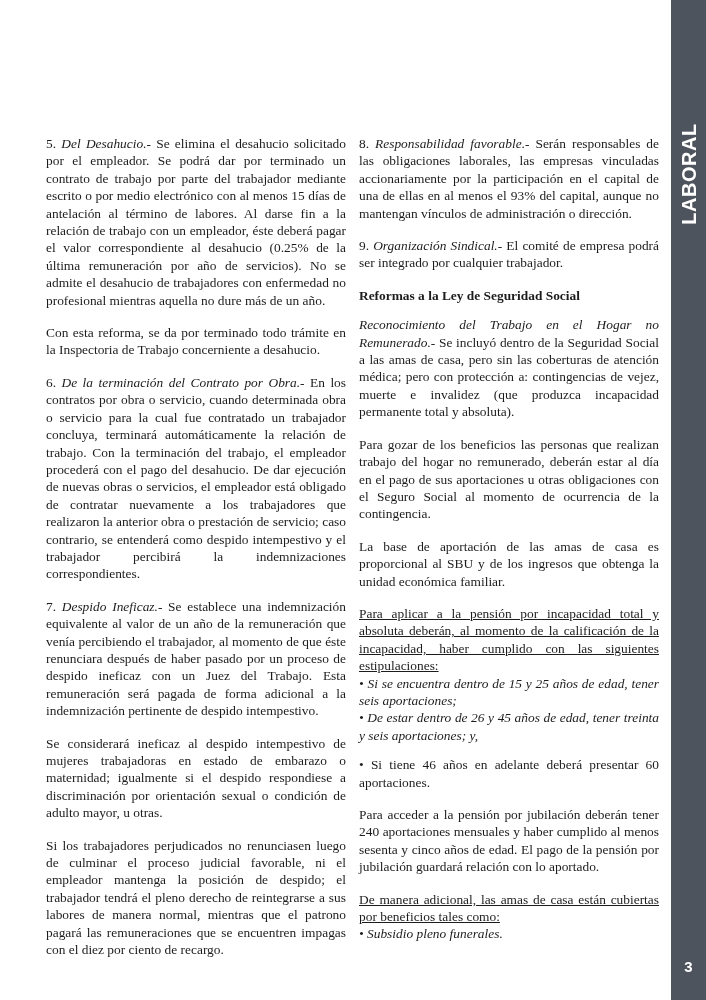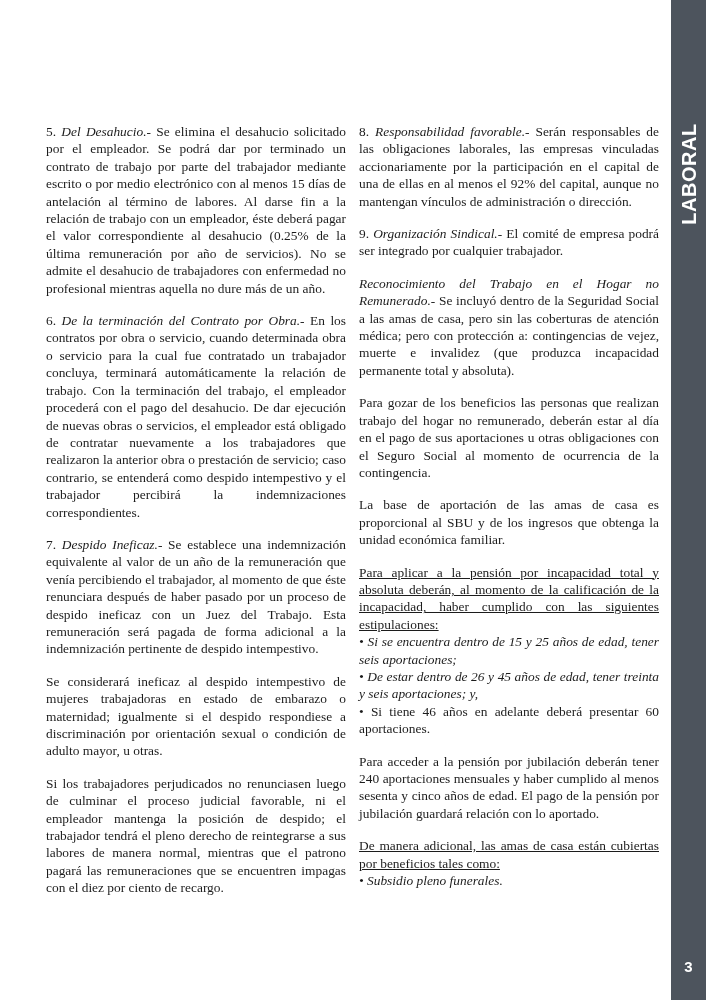--- a/index.html
+++ b/index.html
@@ -8,47 +8,49 @@
   .sidebar { position:absolute; left:671px; top:0; width:35px; height:1000px; background:#4d545d; }
   .section-tag { position:absolute; left:0; top:128px; width:35px; height:92px; }
   .section-tag span { position:absolute; left:50%; top:50%; transform:translate(-50%,-50%) rotate(-90deg);
          color:#ffffff; font-family:"Liberation Sans", sans-serif; font-weight:bold; font-size:20px;
          letter-spacing:0.5px; white-space:nowrap; }
   .page-num { position:absolute; left:0; top:958px; width:35px; text-align:center; color:#ffffff;
          font-family:"Liberation Sans", sans-serif; font-weight:bold; font-size:15px; }
   .col { position:absolute; top:123px; width:300px; font-size:13.4px; line-height:17.4px; text-align:justify; }
   .col-left { left:46px; }
   .col-right { left:359px; }
-  .col p { margin:0 0 15px 0; }
+  .col p { margin:12px 0 15px 0; }
   .col p.tight { margin-bottom:0;text-decoration:underline; }
   .col p.bullet { margin:0;font-style:italic; }
   .col h3 { margin:0; font-size:13.4px; line-height:17.4px; font-weight:bold; }
   em { font-style:italic; }
 </style>
 </head>
 <body>
 
 <div class="sidebar">
   <div class="section-tag">
     <span>LABORAL</span>
   </div>
   <div class="page-num">3</div>
 </div>
 
 <div class="col col-left">
   <p><span>5. </span><em>Del Desahucio.-</em><span> Se elimina el desahucio solicitado por el empleador.  Se podrá dar por terminado un contrato de trabajo por parte del trabajador mediante escrito o por medio electrónico con al menos 15 días de antelación al término de labores. Al darse fin a la relación de trabajo con un empleador, éste deberá pagar el valor correspondiente al desahucio (0.25% de la última remuneración por año de servicios).  No se admite el desahucio de trabajadores con enfermedad no profesional mientras aquella no dure más de un año.</span></p>
+  <p>Con esta reforma, se da por terminado todo trámite en la Inspectoria de Trabajo concerniente a desahucio.</p>
   <p><span>6. </span><em>De la terminación del Contrato por Obra.-</em><span> En los contratos por obra o servicio, cuando determinada obra o servicio para la cual fue contratado un trabajador concluya, terminará automáticamente la relación de trabajo. Con la terminación del trabajo, el empleador procederá con el pago del desahucio. De dar ejecución de nuevas obras o servicios, el empleador está obligado de contratar nuevamente a los trabajadores que realizaron la anterior obra o prestación de servicio; caso contrario, se entenderá como despido intempestivo y el trabajador percibirá la indemnizaciones correspondientes.</span></p>
   <p><span>7. </span><em>Despido Ineficaz.-</em><span> Se establece una indemnización equivalente al valor de un año de la remuneración que venía percibiendo el trabajador, al momento de que éste renunciara después de haber pasado por un proceso de despido ineficaz con un Juez del Trabajo. Esta remuneración será pagada de forma adicional a la indemnización pertinente de despido intempestivo.</span></p>
   <p>Se considerará ineficaz al despido intempestivo de mujeres trabajadoras en estado de embarazo o maternidad; igualmente si el despido respondiese a discriminación por orientación sexual o condición de adulto mayor, u otras.</p>
   <p>Si los trabajadores perjudicados no renunciasen luego de culminar el proceso judicial favorable, ni el empleador mantenga la posición de despido; el trabajador tendrá el pleno derecho de reintegrarse a sus labores de manera normal, mientras que el patrono pagará las remuneraciones que se encuentren impagas  con el diez por ciento de recargo.</p>
 </div>
 
 <div class="col col-right">
-  <p><span>8. </span><em>Responsabilidad favorable.-</em><span> Serán responsables de las obligaciones laborales, las empresas vinculadas accionariamente  por la participación en el capital de una de ellas en al menos el 92% del capital, aunque no mantengan vínculos de administración o dirección.</span></p>
+  <p><span>8. </span><em>Responsabilidad favorable.-</em><span> Serán responsables de las obligaciones laborales, las empresas vinculadas accionariamente  por la participación en el capital de una de ellas en al menos el 93% del capital, aunque no mantengan vínculos de administración o dirección.</span></p>
   <p><span>9. </span><em>Organización Sindical.-</em><span> El comité de empresa podrá ser integrado por cualquier trabajador.</span></p>
+  <h3>Reformas a la Ley de Seguridad Social</h3>
   <p><em>Reconocimiento del Trabajo en el Hogar no Remunerado.-</em><span> Se incluyó dentro de la Seguridad Social a las amas de casa, pero sin las coberturas de atención médica; pero con protección a: contingencias de vejez, muerte e invalidez (que produzca incapacidad permanente total y absoluta).</span></p>
   <p>Para gozar de los beneficios las personas que realizan trabajo del hogar no remunerado, deberán estar al día en el pago de sus aportaciones u otras obligaciones con el Seguro Social al momento de ocurrencia de la contingencia.</p>
   <p>La base de aportación de las amas de casa es proporcional al SBU y de los ingresos que obtenga la unidad económica familiar.</p>
   <p class="tight">Para aplicar a la pensión por incapacidad total y absoluta deberán, al momento de la calificación de la incapacidad, haber cumplido con las siguientes estipulaciones:</p>
   <p class="bullet">• Si se encuentra dentro de 15 y 25 años de edad, tener seis aportaciones;</p>
   <p class="bullet">• De estar dentro de 26 y 45 años de edad, tener treinta y seis aportaciones; y,</p>
   <p>• Si tiene 46 años en adelante deberá presentar 60 aportaciones.</p>
   <p>Para acceder a la pensión por jubilación deberán tener 240 aportaciones mensuales y haber cumplido al menos sesenta y cinco años de edad. El pago de la pensión por jubilación guardará relación con lo aportado.</p>
   <p class="tight">De manera adicional, las amas de casa están cubiertas por beneficios tales como:</p>
   <p class="bullet">• Subsidio pleno funerales.</p>

